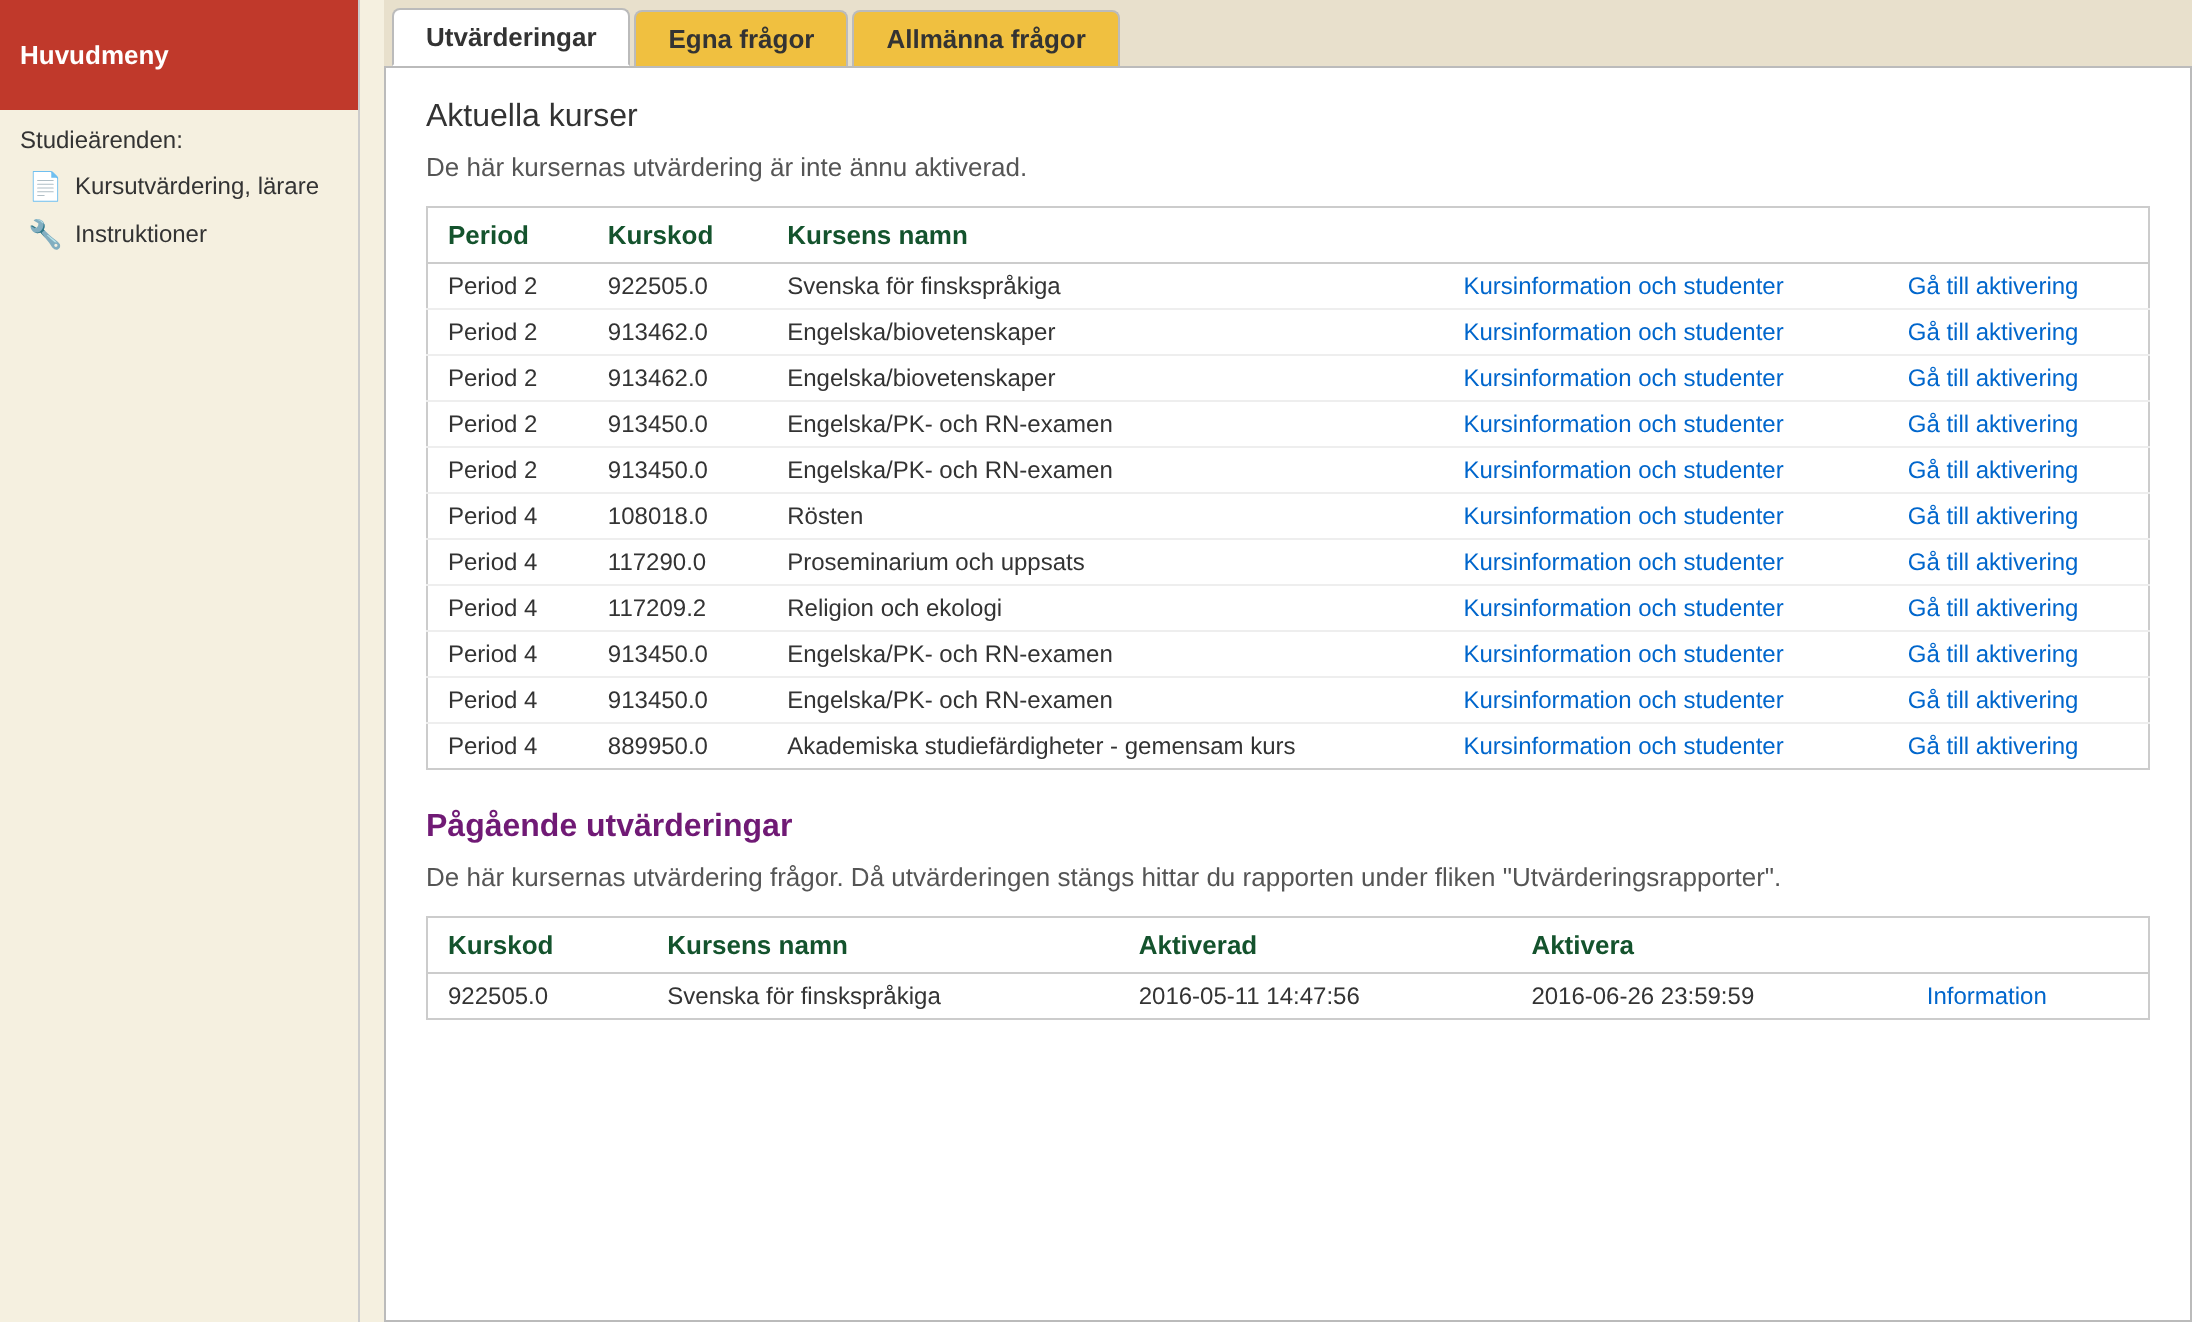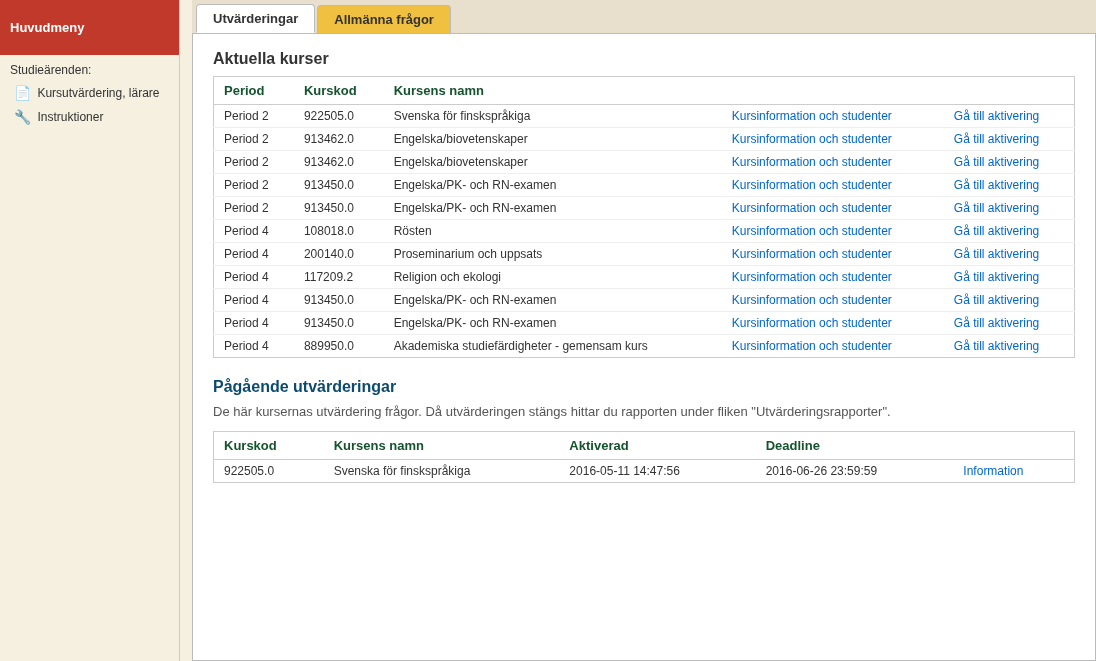--- a/index.html
+++ b/index.html
@@ -111,21 +111,21 @@
       flex: 1;
       background: #fff;
       border: 1px solid #bbb;
       overflow-y: auto;
       padding: 16px 20px;
     }
 
     
     .section-heading {
       font-size: 16px;
-      font-weight: bold;
+      font-weight: normal;
       color: #333;
       margin-bottom: 8px;
     }
     .section-desc {
       color: #555;
       font-size: 13px;
       margin-bottom: 12px;
     }
 
     
@@ -151,21 +151,21 @@
       font-size: 12px;
       border-bottom: 1px solid #eee;
     }
     .data-table tr:last-child td { border-bottom: none; }
     .link-blue { color: #0066cc; text-decoration: none; cursor: pointer; }
 
     
     .section2-heading {
       font-size: 16px;
       font-weight: bold;
-      color: #0c4a6e;
+      color: #701a75;
       margin-bottom: 8px;
       margin-top: 8px;
     }
     .section2-desc {
       color: #555;
       font-size: 13px;
       margin-bottom: 12px;
     }
   </style>
 </head>
@@ -181,26 +181,28 @@
   <div class="sidebar-item">
     <span class="sidebar-item-icon">🔧</span>
     <span class="sidebar-item-label">Instruktioner</span>
   </div>
 </div>
 
 <div class="main">
 
   <div class="tabs">
     <div class="tab active">Utvärderingar</div>
+    <div class="tab">Egna frågor</div>
     <div class="tab">Allmänna frågor</div>
   </div>
 
   <div class="content-area">
 
     <div class="section-heading">Aktuella kurser</div>
+    <div class="section-desc">De här kursernas utvärdering är inte ännu aktiverad.</div>
 
     <table class="data-table">
       <thead>
         <tr>
           <th>Period</th>
           <th>Kurskod</th>
           <th>Kursens namn</th>
           <th></th>
           <th></th>
         </tr>
@@ -243,21 +245,21 @@
     </tr>
           <tr>
       <td>Period 4</td>
       <td>108018.0</td>
       <td>Rösten</td>
       <td><a class="link-blue" href="#">Kursinformation och studenter</a></td>
       <td><a class="link-blue" href="#">Gå till aktivering</a></td>
     </tr>
           <tr>
       <td>Period 4</td>
-      <td>200140.0</td>
+      <td>117290.0</td>
       <td>Proseminarium och uppsats</td>
       <td><a class="link-blue" href="#">Kursinformation och studenter</a></td>
       <td><a class="link-blue" href="#">Gå till aktivering</a></td>
     </tr>
           <tr>
       <td>Period 4</td>
       <td>117209.2</td>
       <td>Religion och ekologi</td>
       <td><a class="link-blue" href="#">Kursinformation och studenter</a></td>
       <td><a class="link-blue" href="#">Gå till aktivering</a></td>
@@ -288,21 +290,21 @@
 
     <div class="section2-heading">Pågående utvärderingar</div>
     <div class="section2-desc">De här kursernas utvärdering frågor. Då utvärderingen stängs hittar du rapporten under fliken "Utvärderingsrapporter".</div>
 
     <table class="data-table">
       <thead>
         <tr>
           <th>Kurskod</th>
           <th>Kursens namn</th>
           <th>Aktiverad</th>
-          <th>Deadline</th>
+          <th>Aktivera</th>
           <th></th>
         </tr>
       </thead>
       <tbody id="section2-tbody">
       <tr>
       <td>922505.0</td>
       <td>Svenska för finskspråkiga</td>
       <td>2016-05-11 14:47:56</td>
       <td>2016-06-26 23:59:59</td>
       <td><a class="link-blue" href="#">Information</a></td>

